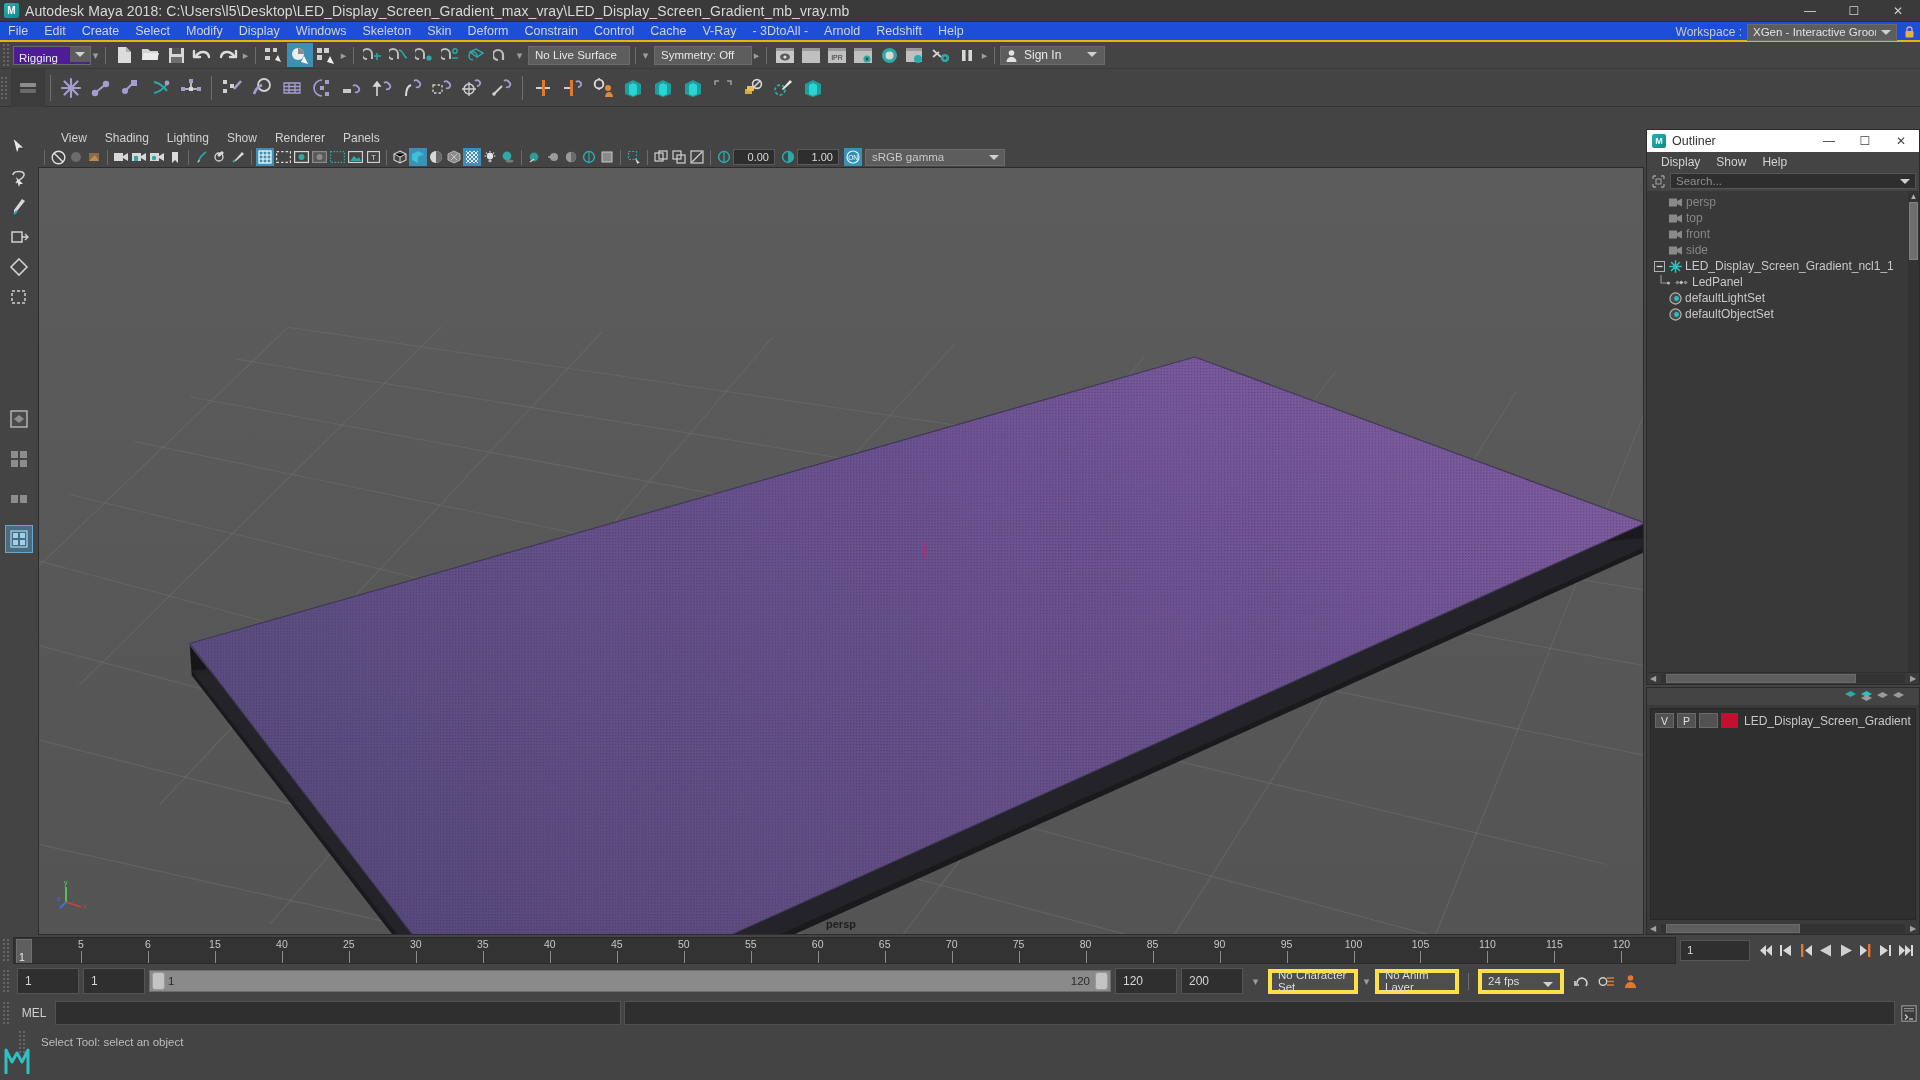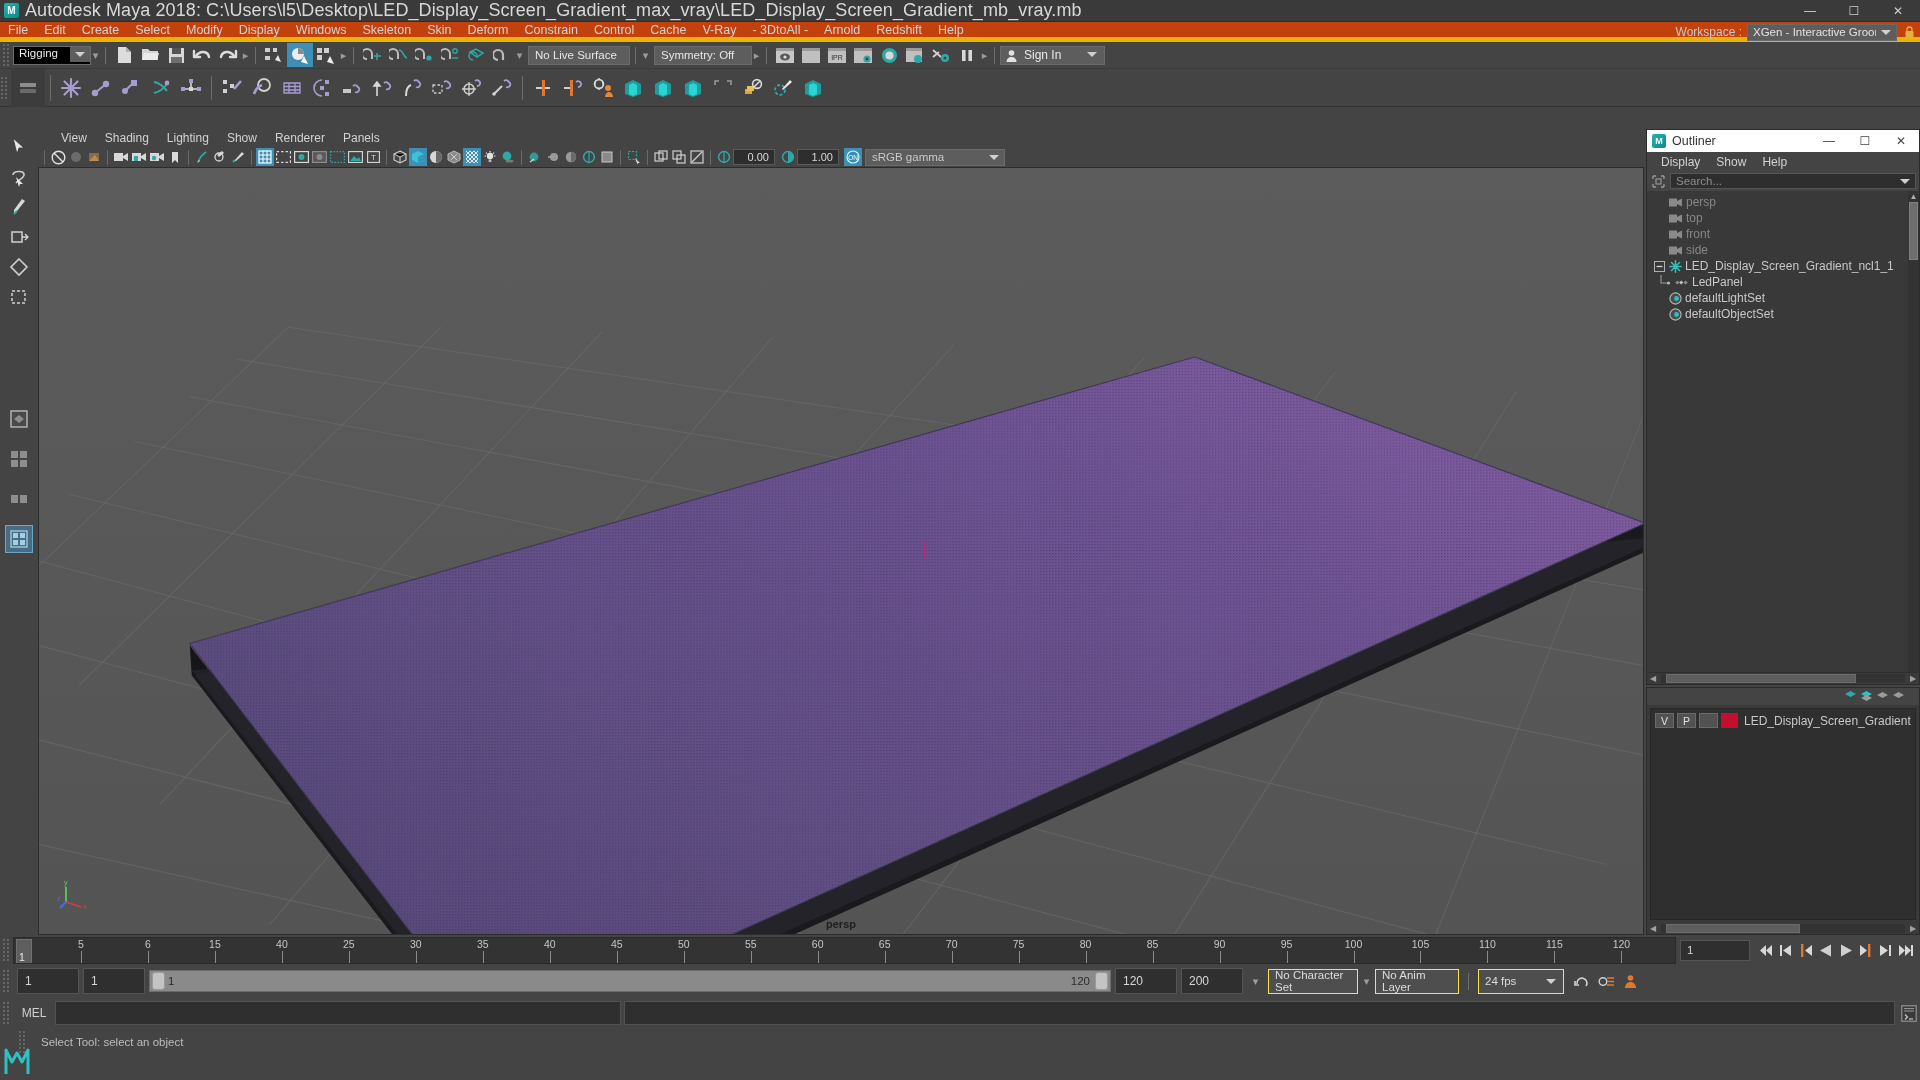--- a/index.html
+++ b/index.html
@@ -16,50 +16,50 @@
   .titlebar{
     height:22px; background:#3a3a3a; display:flex; align-items:center;
     border-bottom:1px solid #2d2d2d; position:relative;
   }
   .maya-logo{
     width:15px;height:15px;margin-left:4px;margin-right:6px;
     background:linear-gradient(135deg,#1fb3b3,#0e8a8a);
     border-radius:2px;display:flex;align-items:center;justify-content:center;
     color:#fff;font-size:10px;font-weight:bold;line-height:1;
   }
-  .title-text{font-size:18px;color:#d8d8d8;letter-spacing:.1px;}
+  .title-text{font-size:14px;color:#d8d8d8;letter-spacing:.1px;}
   .win-btns{position:absolute;right:0;top:0;height:22px;display:flex;}
   .win-btn{width:44px;height:22px;display:flex;align-items:center;justify-content:center;
     color:#d0d0d0;font-size:12px;}
 
   
   .menubar{
-    height:20px;background:#c2410c;display:flex;align-items:center;
-    position:relative;border-bottom:5px solid #eab308;
+    height:20px;background:#1d4ed8;display:flex;align-items:center;
+    position:relative;border-bottom:2px solid #eab308;
   }
   .menu-item{padding:0 8px;height:20px;line-height:20px;font-size:12.5px;color:#d2d2d2;cursor:default;}
   .ws-wrap{position:absolute;right:4px;top:0;height:20px;display:flex;align-items:center;gap:5px;}
   .ws-label{font-size:12px;color:#c8c8c8;}
   .ws-combo{
     width:150px;height:17px;background:#5d5d5d;border:1px solid #6a6a6a;
     display:flex;align-items:center;position:relative;
   }
   .ws-combo span{font-size:11.5px;color:#e2e2e2;padding-left:5px;}
   .ws-arrow{position:absolute;right:0;top:0;width:20px;height:15px;
      display:flex;align-items:center;justify-content:center;background:#5d5d5d;}
   .tri-down{width:0;height:0;border-left:5px solid transparent;border-right:5px solid transparent;border-top:5px solid #d0d0d0;}
   .lock-ic{width:14px;height:16px;display:flex;align-items:center;justify-content:center;color:#e0a000;font-size:13px;}
 
   
   .statusline{height:27px;background:#444;display:flex;align-items:center;padding-left:2px;border-bottom:1px solid #3a3a3a;}
   .gripper{width:8px;height:24px;background:
       radial-gradient(circle at 2px 2px,#6a6a6a 1px,transparent 1.2px) 0 0/4px 4px;
       opacity:.9;margin-right:3px;}
   .menuset-combo{
-    width:78px;height:19px;background:#000000;border:1px solid #6b6b6b;position:relative;display:flex;align-items:flex-start;
+    width:78px;height:19px;background:#4c1d95;border:1px solid #6b6b6b;position:relative;display:flex;align-items:flex-end;
   }
   .menuset-combo span{font-size:11.5px;padding-left:5px;color:#eaeaea;}
   .sep-v{width:1px;height:17px;background:#6e6e6e;margin:0 5px;}
   .sep-arrow{width:9px;height:17px;display:flex;align-items:center;justify-content:center;color:#9c9c9c;font-size:11px;}
   .ico{
     width:26px;height:24px;display:flex;align-items:center;justify-content:center;
     position:relative;
   }
   .ico.sel{background:#3d8fb5;}
   .fld{height:19px;background:#5d5d5d;border:1px solid #6b6b6b;display:flex;align-items:center;padding:0 6px;font-size:11.5px;color:#e6e6e6;}
@@ -147,21 +147,21 @@
   .playhead span{font-size:10.5px;color:#e8e8e8;position:absolute;bottom:0;left:2px;}
   .curframe{width:70px;height:21px;background:#2f2f2f;border:1px solid #555;display:flex;align-items:center;padding-left:6px;font-size:11.5px;color:#d6d6d6;}
   .tp{width:20px;height:24px;display:flex;align-items:center;justify-content:center;}
 
   .rangerow{height:32px;display:flex;align-items:center;gap:4px;padding-left:2px;}
   .rfld{height:26px;background:#2f2f2f;border:1px solid #545454;display:flex;align-items:center;padding-left:7px;font-size:12px;color:#d6d6d6;}
   .rangebar{flex:1;height:22px;background:#8a8a8a;border:1px solid #6c6c6c;position:relative;display:flex;align-items:center;justify-content:space-between;padding:0 2px;}
   .rhandle{width:13px;height:18px;background:#c4c4c4;border:1px solid #9a9a9a;border-radius:3px;}
   .rangebar .rl{position:absolute;left:18px;font-size:11.5px;color:#2b2b2b;}
   .rangebar .rr{position:absolute;right:20px;font-size:11.5px;color:#2b2b2b;}
-  .combo2{height:25px;background:#4e4e4e;border:1px solid #fde047;display:flex;align-items:center;padding:0 6px;font-size:11.5px;color:#dcdcdc;position:relative;}
+  .combo2{height:25px;background:#4e4e4e;border:4px solid #fde047;display:flex;align-items:center;padding:0 6px;font-size:11.5px;color:#dcdcdc;position:relative;}
 
   .melrow{height:32px;display:flex;align-items:center;padding-left:2px;gap:3px;}
   .mel-label{width:36px;text-align:center;font-size:12px;color:#cfcfcf;}
   .mel-in{width:566px;height:24px;background:#2f2f2f;border:1px solid #525252;}
   .mel-out{flex:1;height:24px;background:#2f2f2f;border:1px solid #525252;}
   .statusrow{height:26px;display:flex;align-items:center;padding-left:18px;}
   .status-text{font-size:11.5px;color:#bdbdbd;padding-left:12px;}
   .mlogo-bl{position:absolute;left:4px;bottom:4px;width:26px;height:30px;}
 </style>
 </head>

